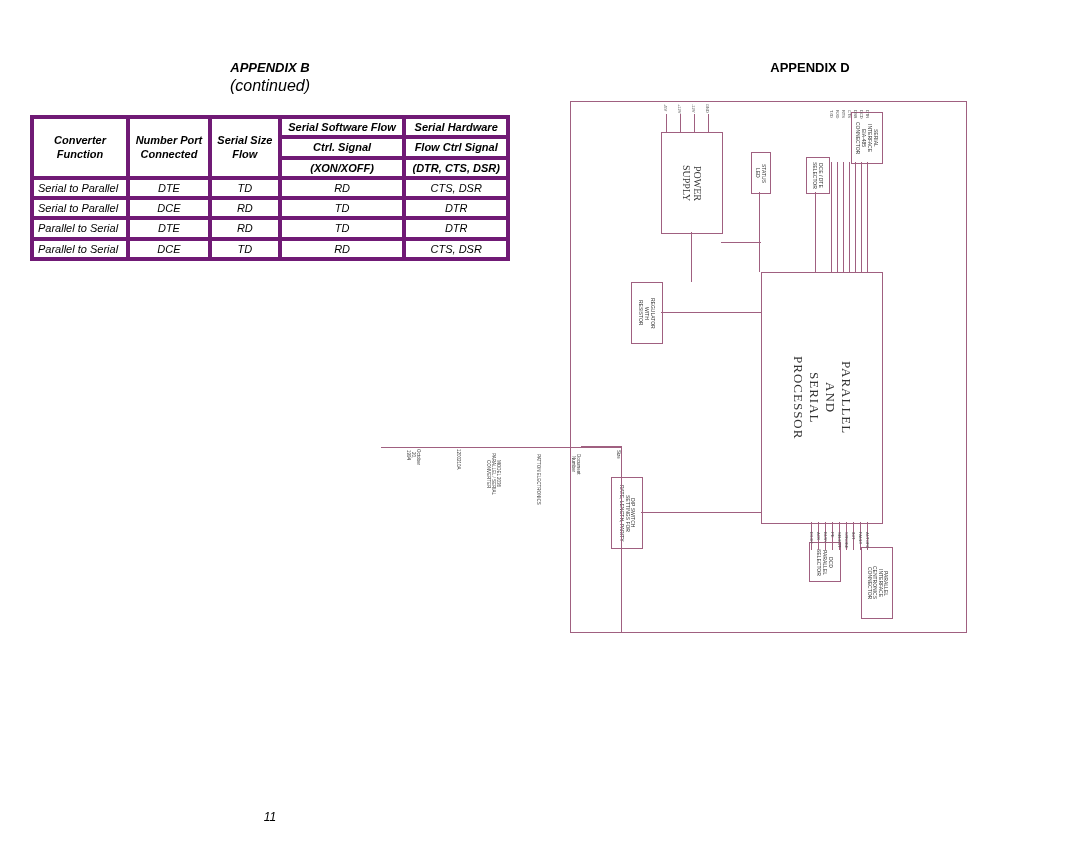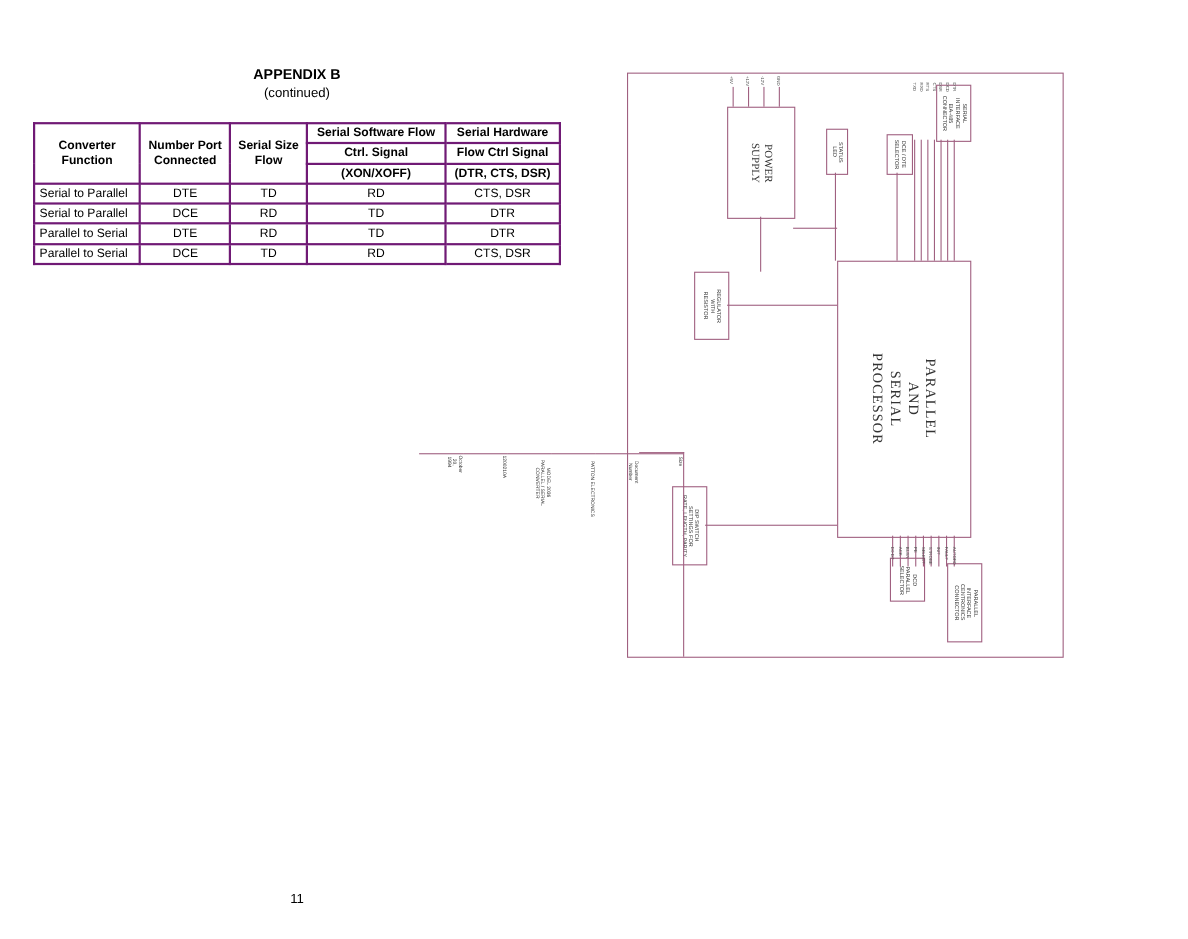--- a/index.html
+++ b/index.html
@@ -17,50 +17,50 @@
     display: flex;
     width: 100%;
     height: 100%;
   }
   .col {
     width: 50%;
     box-sizing: border-box;
     padding: 60px 30px 0 30px;
     position: relative;
   }
-  .col-left { padding-right: 30px; }
+  .col-left { padding-right: 30px; font-style: italic; }
   .col-right { padding-left: 30px; padding-right: 30px; }
   .appendix-title {
     text-align: center;
     font-weight: bold;
     font-size: 13px;
     margin-bottom: 2px;
   }
   .continued {
     text-align: center;
-    font-size: 12px;
+    font-size: 16px;
     margin-bottom: 20px;
   }
   .section-title {
     font-weight: bold;
     font-size: 12px;
     margin-bottom: 10px;
   }
   .left-section-title {
     margin-left: 130px;
     margin-top: 28px;
     margin-bottom: 10px;
   }
   table.signal {
     border-collapse: collapse;
     width: 100%;
     font-size: 11px;
   }
   table.signal th, table.signal td {
-    border: 2px solid #701a75;
+    border: 4px solid #701a75;
     padding: 1px 4px;
     text-align: center;
     line-height: 1.3;
   }
   table.signal th {
     font-weight: bold;
   }
   .pagenum {
     position: absolute;
     bottom: 30px;
@@ -223,20 +223,21 @@
             <td>RD</td>
             <td>CTS, DSR</td>
           </tr>
         </tbody>
     </table>
 
     <div class="pagenum">11</div>
   </div>
 
   <div class="col col-right">
+    <div class="appendix-title" style="margin-bottom:26px">APPENDIX D</div>
 
     <div class="diagram-frame">
 
       <div class="block processor vtext">
         <span id="proc-text">PARALLEL<br>AND<br>SERIAL<br>PROCESSOR</span>
       </div>
 
       <div class="block power vtext">
         <span id="power-text">POWER<br>SUPPLY</span>
       </div>

